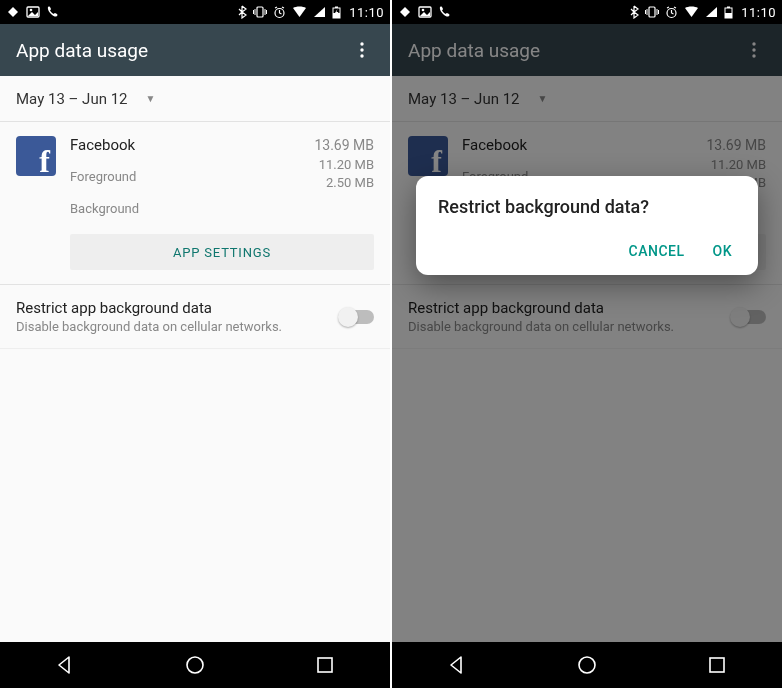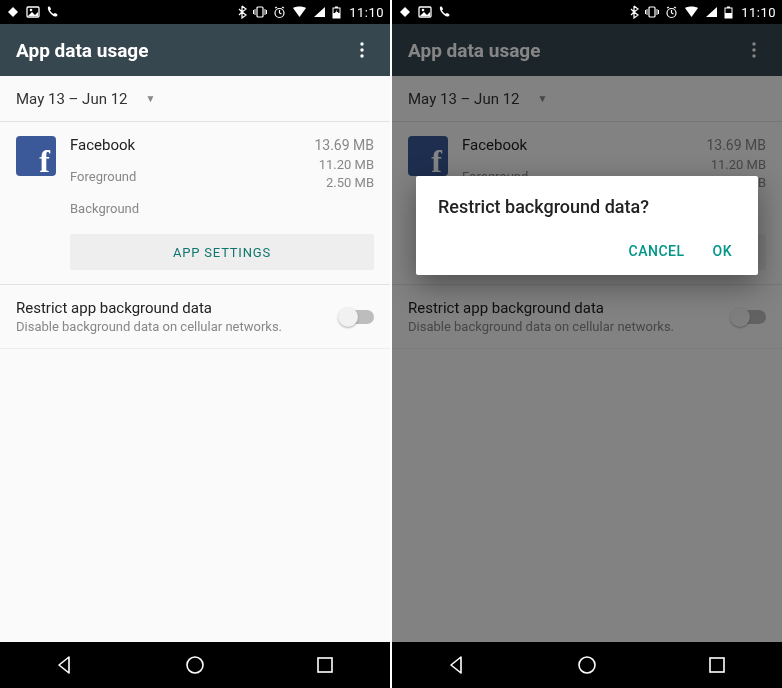--- a/index.html
+++ b/index.html
@@ -41,21 +41,21 @@
   
   .appbar {
     height: 52px;
     background: #37474f;
     color: #fff;
     display: flex;
     align-items: center;
     padding: 0 16px;
     justify-content: space-between;
   }
-  .appbar-title { font-size: 19px; font-weight: 700; }
+  .appbar-title { font-size: 19px; font-weight: 400; }
   .more-icon { width: 24px; height: 24px; display:flex; align-items:center; justify-content:center; }
   
   .daterange {
     height: 46px;
     display: flex;
     align-items: center;
     padding: 0 16px;
     font-size: 15px;
     color: #333;
     border-bottom: 1px solid #e2e2e2;
@@ -149,21 +149,21 @@
     inset: 0;
     background: rgba(0,0,0,0.48);
     z-index: 5;
   } 
   
   .dialog {
     position: absolute;
     left: 24px; right: 24px;
     top: 176px;
     background: #fff;
-    border-radius: 2px;
+    border-radius: 12px;
     box-shadow: 0 10px 30px rgba(0,0,0,0.4);
     z-index: 10;
     padding: 20px 22px 8px 22px;
   }
   .dialog-title { font-size: 18px; color: #222; font-weight: 500; margin-bottom: 14px; }
   .dialog-body { font-size: 14.5px; color: #555; line-height: 1.45; }
   .dialog-body p + p { margin-top: 14px; }
   .dialog-actions {
     display: flex;
     justify-content: flex-end;

